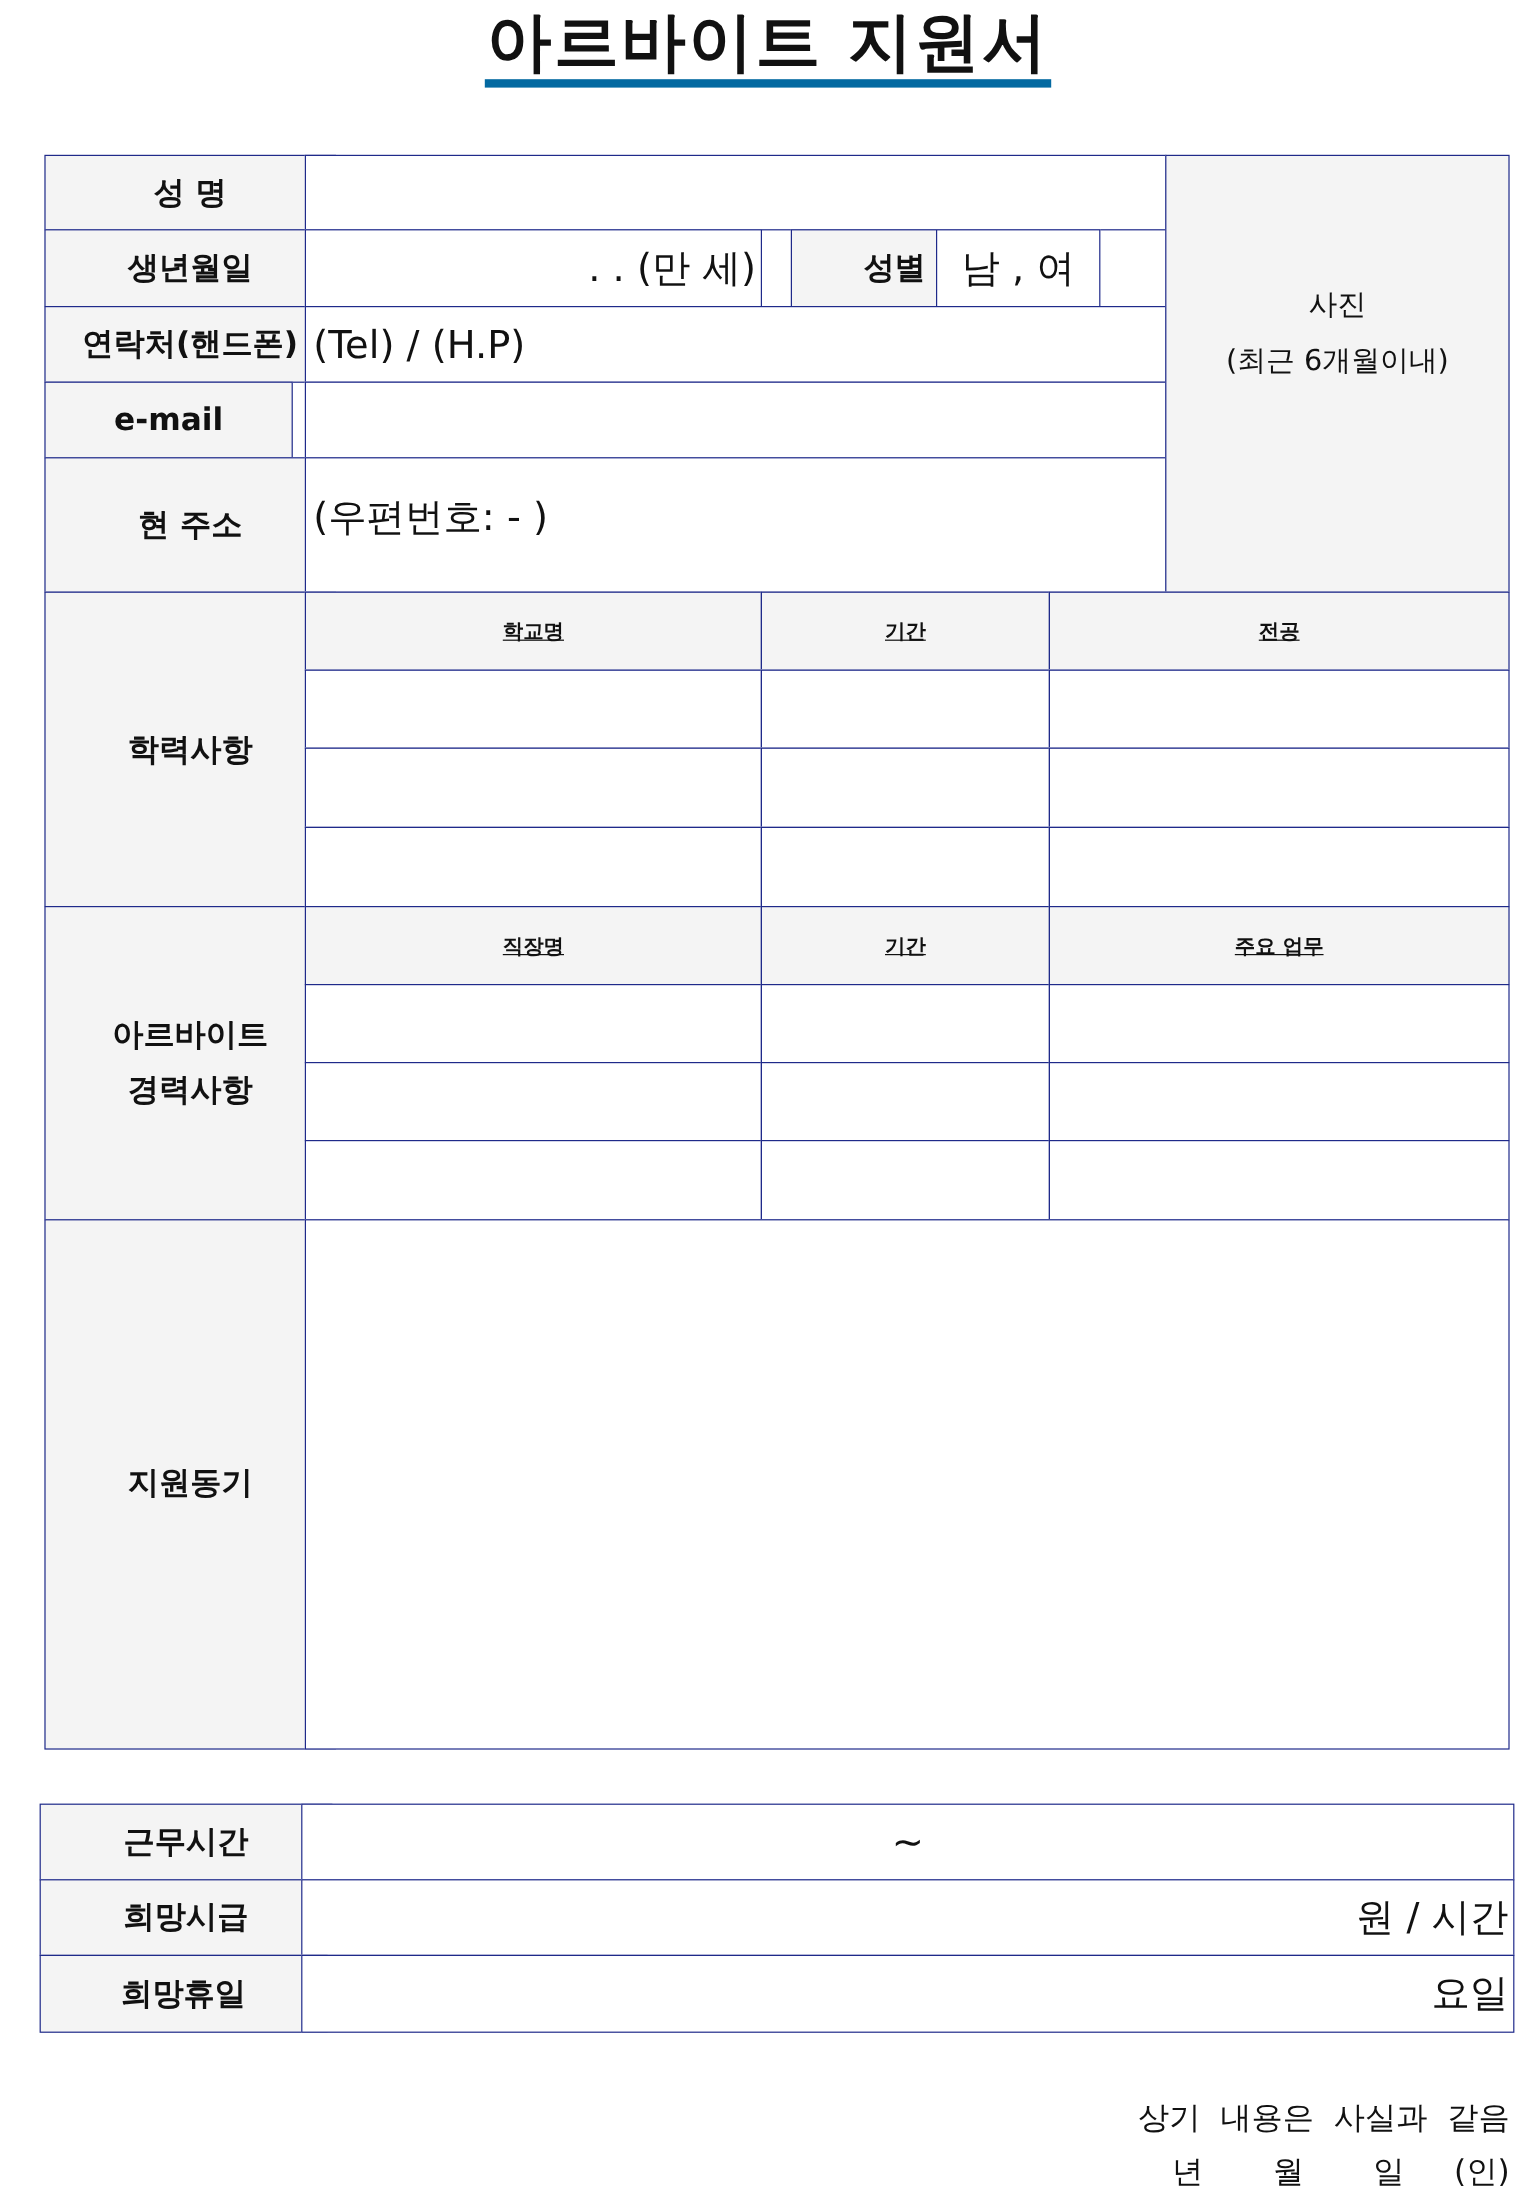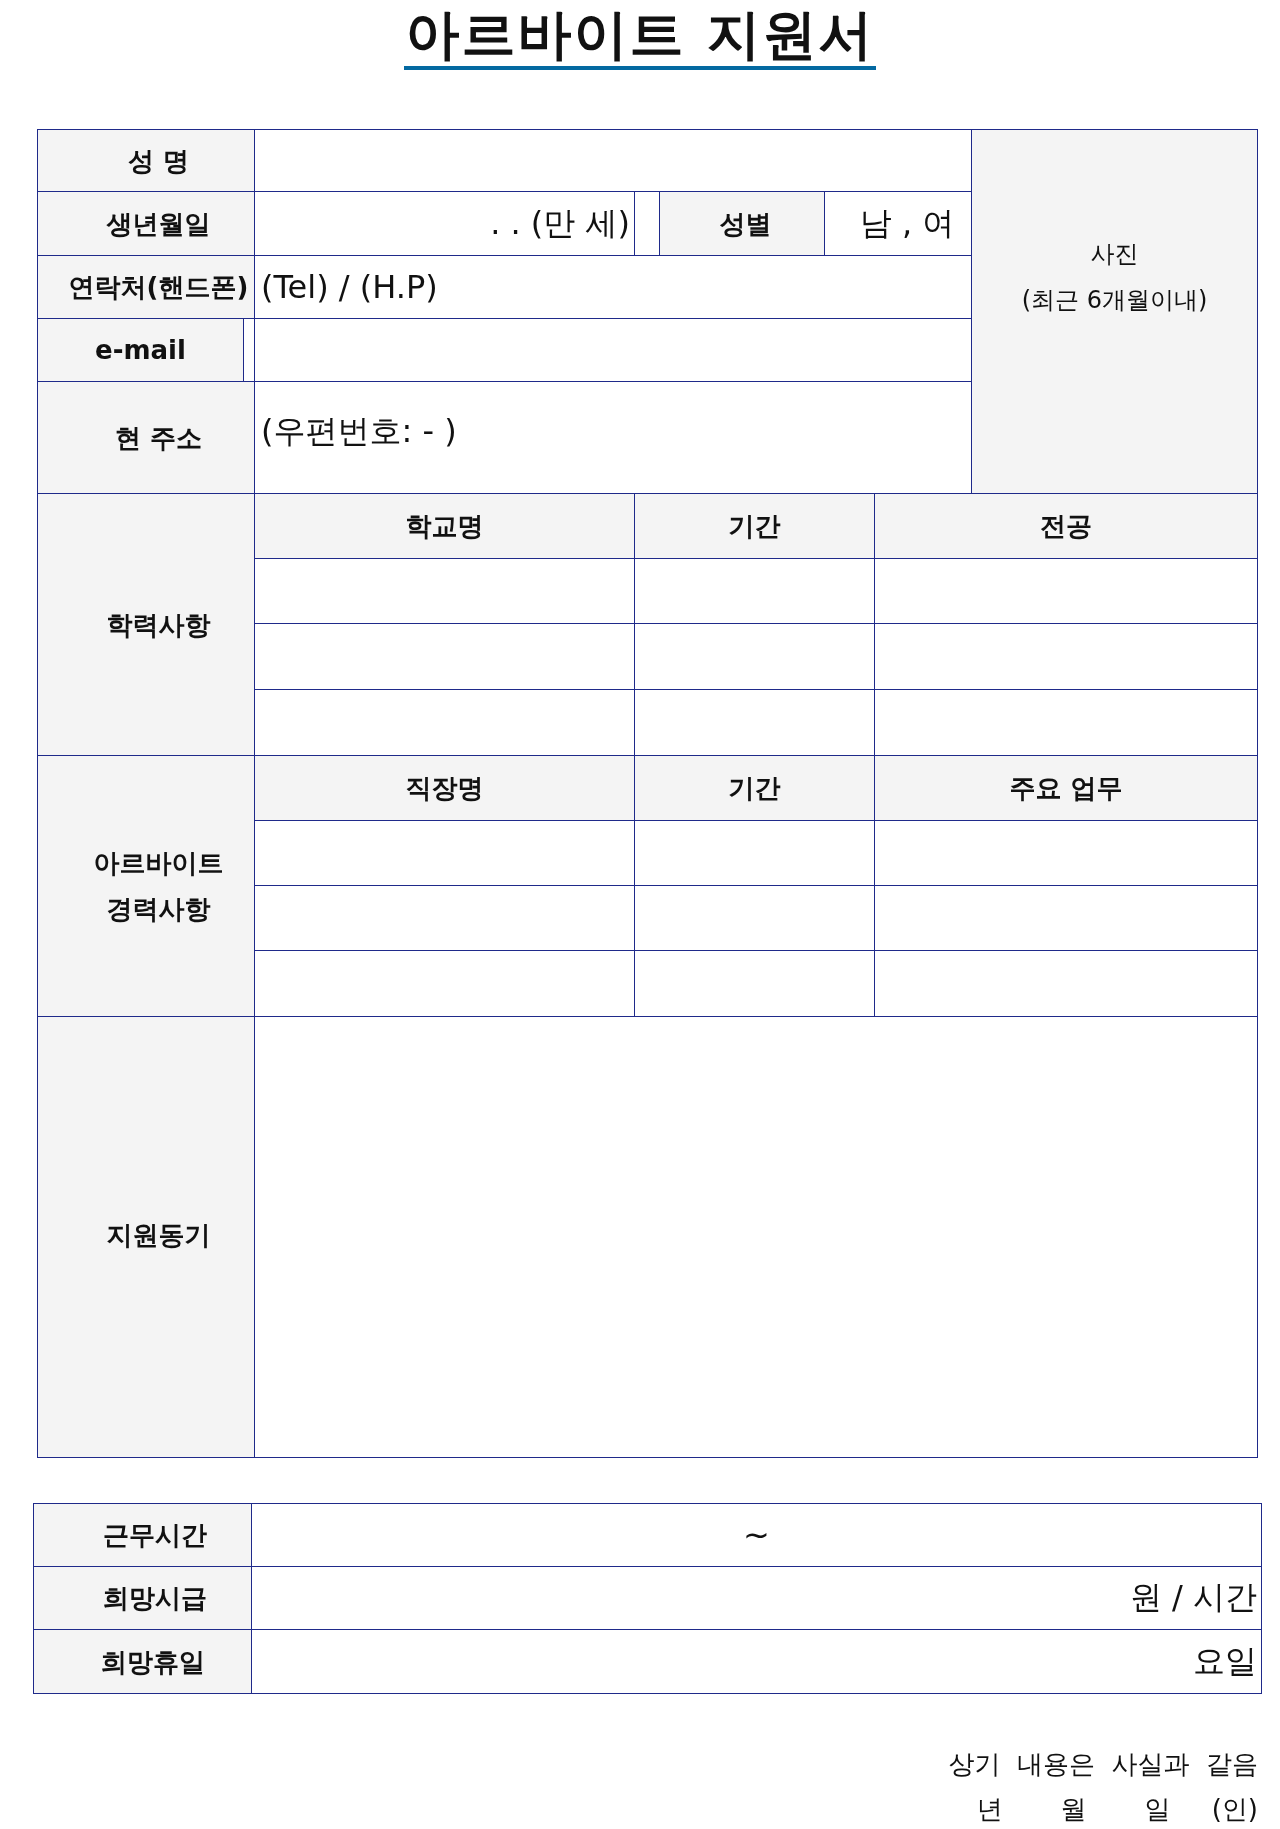--- a/index.html
+++ b/index.html
@@ -4,48 +4,48 @@
 <style>
   html, body { margin: 0; padding: 0; background: #ffffff; }
   body {
     width: 1280px; height: 1829px; position: relative; overflow: hidden;
     font-family: "DejaVu Sans", "Liberation Sans", sans-serif; color: #111;
   }
   .title {
     position: absolute; left: 0; top: 2px; width: 1280px; text-align: center;
     font-size: 54px; font-weight: bold; letter-spacing: 2px; line-height: 66px;
   }
-  .title span { border-bottom: 4px solid #0369a1; padding: 0 2px 0 2px; }
+  .title span { border-bottom: 7px solid #0369a1; padding: 0 2px 0 2px; }
 
   .box { position: absolute; box-sizing: border-box; border: 1.5px solid #1f2a8a; }
   .lbl { background: #f4f4f4; display: flex; align-items: center; justify-content: center;
          font-weight: bold; font-size: 26px; text-align: center; line-height: 46px; margin-left: 25px; }
   .hdr { background: #f4f4f4; display: flex; align-items: center; justify-content: center;
-         font-weight: bold; font-size: 26px; }
+         font-weight: bold; font-size: 17px; text-decoration: underline; }
   .val { background: #ffffff; font-size: 32px; display: flex; align-items: center; }
   .val.left { justify-content: flex-start; padding-left: 6px; }
   .val.right { justify-content: flex-end; padding-right: 4px; }
   .val.center { justify-content: center; }
   .val.top { align-items: flex-start; padding-top: 28px; }
   .photo { background: #f4f4f4; display: flex; flex-direction: column; align-items: center;
            justify-content: center; font-size: 24px; line-height: 46px; padding-bottom: 70px; }
   .footer { position: absolute; right: 22px; font-size: 26px; text-align: right; white-space: pre; }
 </style>
 </head>
 <body>
 
 <div class="title"><span>아르바이트 지원서</span></div>
 
 <div class="box lbl" style="left:12px;top:129px;width:243px;height:63px;">성  명</div>
 <div class="box val left" style="left:254px;top:129px;width:718px;height:63px;"></div>
 
 <div class="box lbl" style="left:12px;top:191px;width:243px;height:65px;">생년월일</div>
 <div class="box val right" style="left:254px;top:191px;width:381px;height:65px;">. . (만  세)</div>
 <div class="box lbl" style="left:634px;top:191px;width:173px;height:65px;">성별</div>
-<div class="box val center" style="left:824px;top:191px;width:166px;height:65px;">남 , 여</div>
+<div class="box val center" style="left:780px;top:191px;width:137px;height:65px;">남 , 여</div>
 
 <div class="box lbl" style="left:12px;top:255px;width:243px;height:64px;">연락처(핸드폰)</div>
 <div class="box val left" style="left:254px;top:255px;width:718px;height:64px;">(Tel) / (H.P)</div>
 
 <div class="box lbl" style="left:12px;top:318px;width:207px;height:64px;">e-mail</div>
 <div class="box val left" style="left:254px;top:318px;width:718px;height:64px;"></div>
 
 <div class="box lbl" style="left:12px;top:381px;width:243px;height:113px;">현  주소</div>
 <div class="box val left top" style="left:254px;top:381px;width:718px;height:113px;">(우편번호: - )</div>
 

